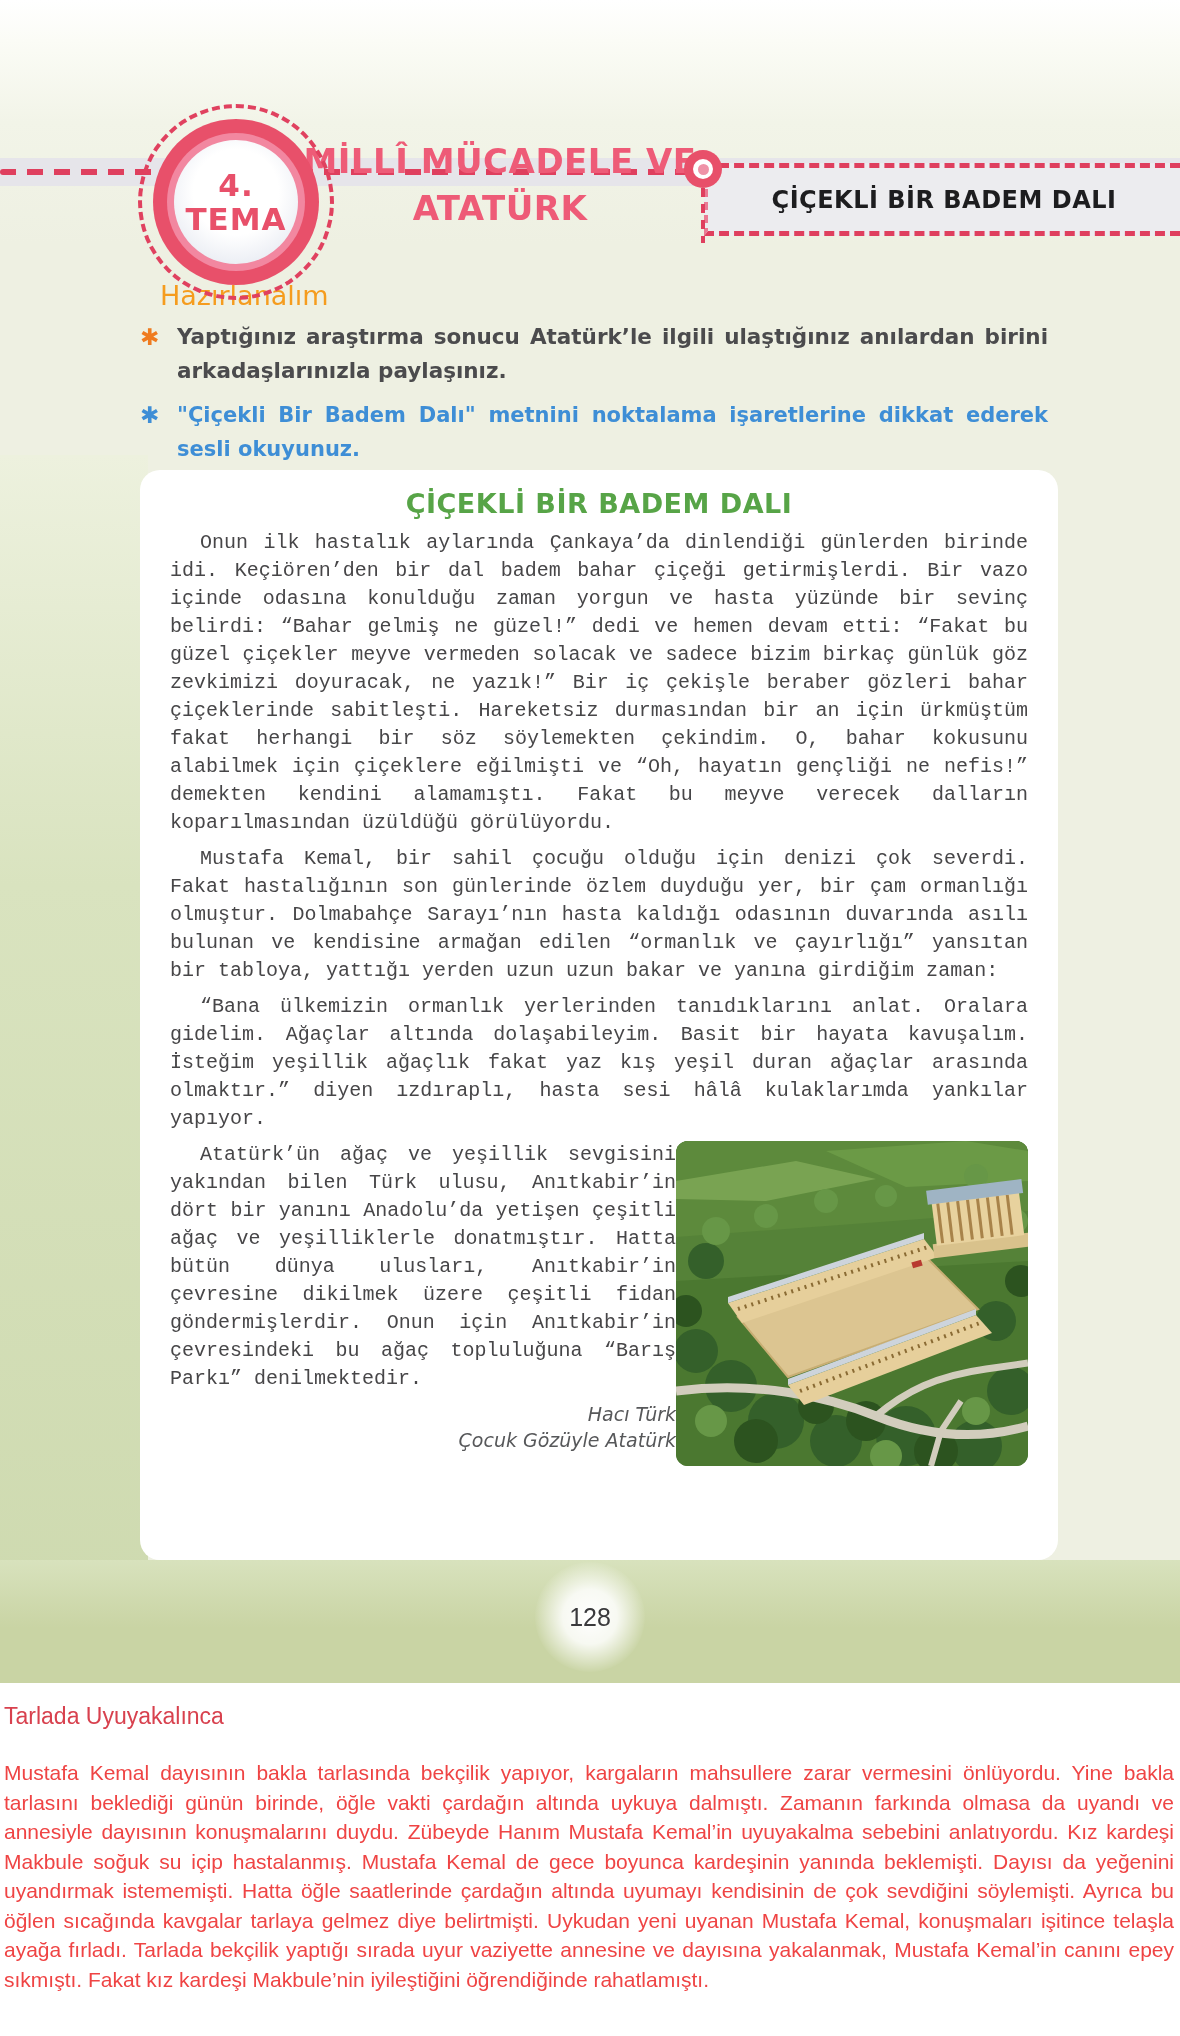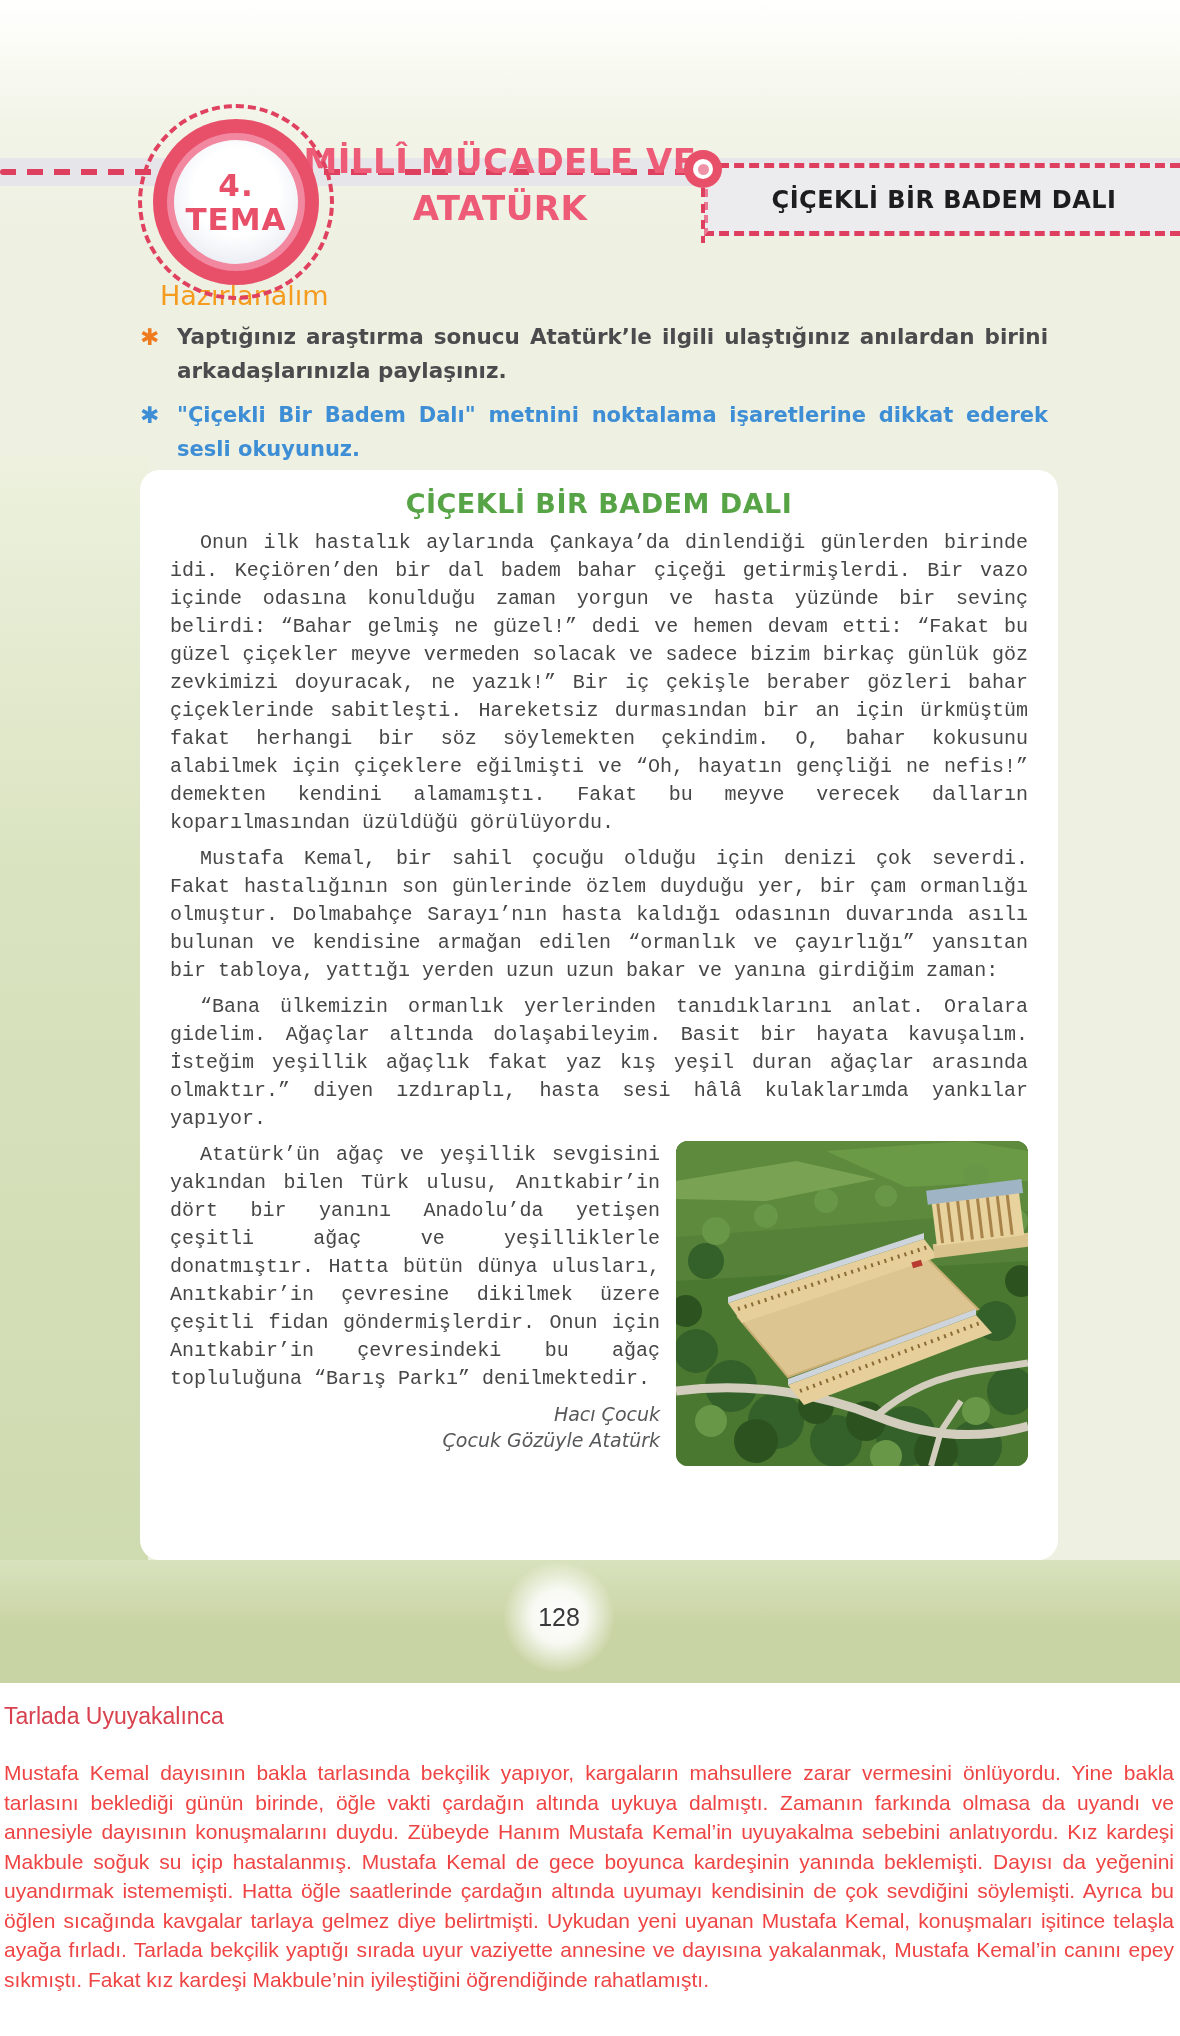--- a/index.html
+++ b/index.html
@@ -41,30 +41,30 @@
   .bullet .star{flex:0 0 24px;font-size:23px;line-height:34px;}
   .star-orange{color:#ef7b1f;}
   .star-blue{color:#3e8ed6;}
   .bullet .txt{font-weight:bold;font-size:21.5px;line-height:34px;color:#4b4b4d;text-align:justify;}
   .bullet .txt.blue{color:#3e8ed6;font-size:21px;}
   
   .reading-box{position:absolute;top:470px;left:140px;width:918px;height:1090px;box-sizing:border-box;
     background:#ffffff;border-radius:20px;padding:16px 30px 0 30px;overflow:hidden;}
   .reading-title{text-align:center;color:#57a447;font-weight:bold;font-size:27px;letter-spacing:.5px;margin:2px 0 10px 0;}
   .reading-box p{margin:0 0 8px 0;font-size:20px;line-height:28px;color:#474648;text-align:justify;text-indent:30px;font-family:Liberation Mono, monospace;}
-  .p4row{display:flex;gap:16px;margin-top:2px;}
+  .p4row{display:flex;margin-top:2px;}
   .p4col{flex:1;}
   .attribution{text-align:right;font-style:italic;font-size:19px;line-height:26px;color:#57585a;margin-top:8px;}
   .photo{flex:0 0 352px;width:352px;height:325px;border-radius:12px;overflow:hidden;background:#49762f;}
   
   .leftstrip{position:absolute;top:455px;left:0;width:148px;height:1228px;
     background:linear-gradient(180deg,#edf1de 0%,#d9e3bf 35%,#cdd9ae 100%);}
   .footband{position:absolute;top:1560px;left:0;width:1180px;height:123px;
     background:linear-gradient(180deg,#d8e2bd 0%,#c9d4a4 55%,#c9d4a4 100%);}
-  .pageno-glow{position:absolute;top:1562px;left:504px;width:110px;height:110px;border-radius:50%;
+  .pageno-glow{position:absolute;top:1562px;left:535px;width:110px;height:110px;border-radius:50%;
     background:radial-gradient(circle,#ffffff 0%,rgba(255,255,255,.85) 35%,rgba(255,255,255,0) 72%);
     display:flex;align-items:center;justify-content:center;text-align:center;}
   .pageno{color:#3a3a3c;font-size:25px;font-family:"Liberation Sans",sans-serif;}
   
   .bottom-note{position:absolute;top:1683px;left:0;width:1180px;height:353px;background:#ffffff;
     box-sizing:border-box;padding:14px 6px 16px 4px;font-family:"Liberation Sans",sans-serif;}
   .bottom-title{color:#d8414e;font-size:23px;margin:6px 0 0 0;}
   .bottom-body{color:#ef4444;font-size:21px;line-height:29.5px;text-align:justify;margin-top:28px;}
 </style>
 </head>
@@ -117,21 +117,21 @@
 
   <div class="reading-box">
     <div class="reading-title">ÇİÇEKLİ BİR BADEM DALI</div>
     <p>Onun ilk hastalık aylarında Çankaya’da dinlendiği günlerden birinde idi. Keçiören’den bir dal badem bahar çiçeği getirmişlerdi. Bir vazo içinde odasına konulduğu zaman yorgun ve hasta yüzünde bir sevinç belirdi: “Bahar gelmiş ne güzel!” dedi ve hemen devam etti: “Fakat bu güzel çiçekler meyve vermeden solacak ve sadece bizim birkaç günlük göz zevkimizi doyuracak, ne yazık!” Bir iç çekişle beraber gözleri bahar çiçeklerinde sabitleşti. Hareketsiz durmasından bir an için ürkmüştüm fakat herhangi bir söz söylemekten çekindim. O, bahar kokusunu alabilmek için çiçeklere eğilmişti ve “Oh, hayatın gençliği ne nefis!” demekten kendini alamamıştı. Fakat bu meyve verecek dalların koparılmasından üzüldüğü görülüyordu.</p>
     <p>Mustafa Kemal, bir sahil çocuğu olduğu için denizi çok severdi. Fakat hastalığının son günlerinde özlem duyduğu yer, bir çam ormanlığı olmuştur. Dolmabahçe Sarayı’nın hasta kaldığı odasının duvarında asılı bulunan ve kendisine armağan edilen “ormanlık ve çayırlığı” yansıtan bir tabloya, yattığı yerden uzun uzun bakar ve yanına girdiğim zaman:</p>
     <p>“Bana ülkemizin ormanlık yerlerinden tanıdıklarını anlat. Oralara gidelim. Ağaçlar altında dolaşabileyim. Basit bir hayata kavuşalım. İsteğim yeşillik ağaçlık fakat yaz kış yeşil duran ağaçlar arasında olmaktır.” diyen ızdıraplı, hasta sesi hâlâ kulaklarımda yankılar yapıyor.</p>
     <div class="p4row">
       <div class="p4col">
         <p>Atatürk’ün ağaç ve yeşillik sevgisini yakından bilen Türk ulusu, Anıtkabir’in dört bir yanını Anadolu’da yetişen çeşitli ağaç ve yeşilliklerle donatmıştır. Hatta bütün dünya ulusları, Anıtkabir’in çevresine dikilmek üzere çeşitli fidan göndermişlerdir. Onun için Anıtkabir’in çevresindeki bu ağaç topluluğuna “Barış Parkı” denilmektedir.</p>
         <div class="attribution">
-          <div>Hacı Çocuk</div>
+          <div>Hacı Türk</div>
           <div>Çocuk Gözüyle Atatürk</div>
         </div>
       </div>
       <div class="photo">
         <svg width="352" height="325" viewBox="0 0 352 325" xmlns="http://www.w3.org/2000/svg">
           <rect width="352" height="325" fill="#4b7830"></rect>
           <rect width="352" height="96" fill="#5d8a3c"></rect>
           <polygon points="0,40 120,20 200,38 90,60 0,58" fill="#79a352"></polygon>
           <polygon points="150,10 290,0 352,10 352,40 230,46" fill="#6b9a46"></polygon>
           <polygon points="0,96 352,70 352,120 0,140" fill="#558238"></polygon>

